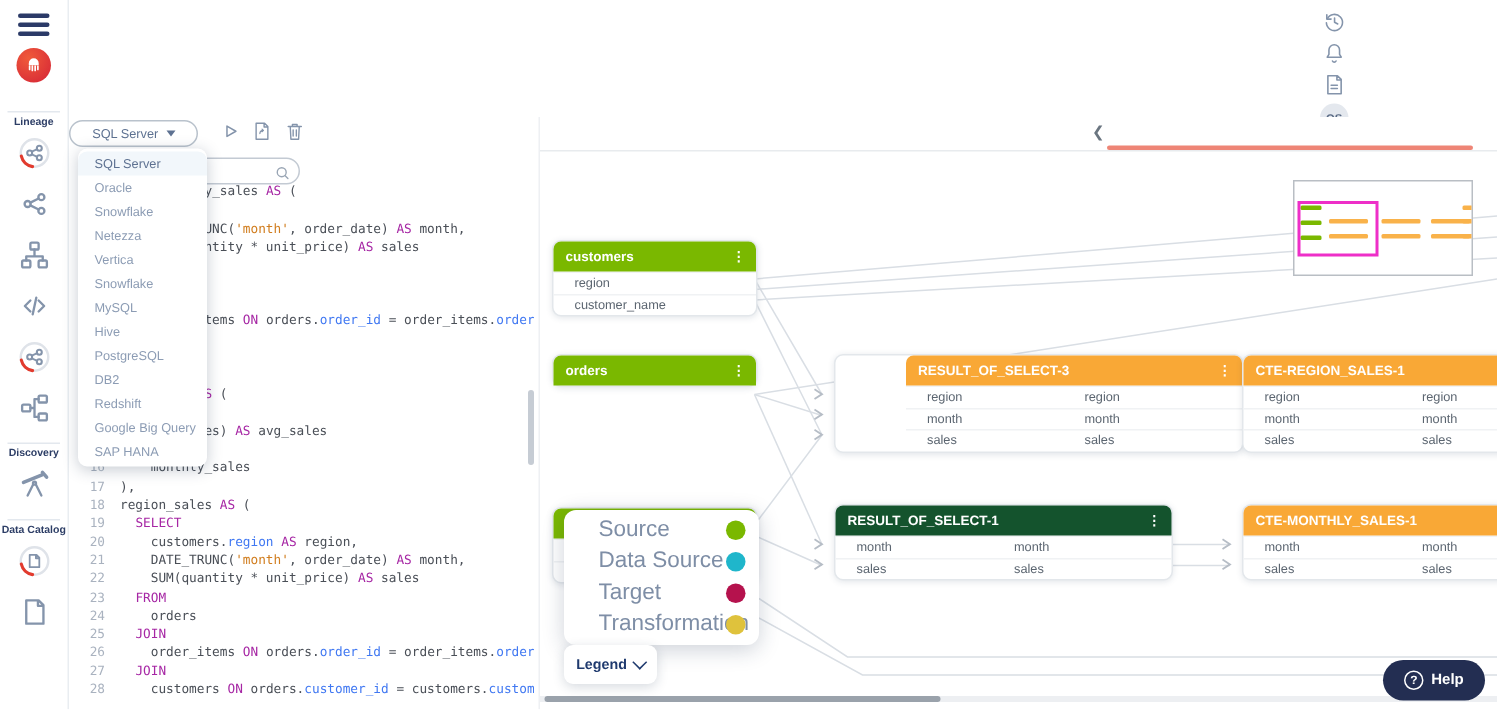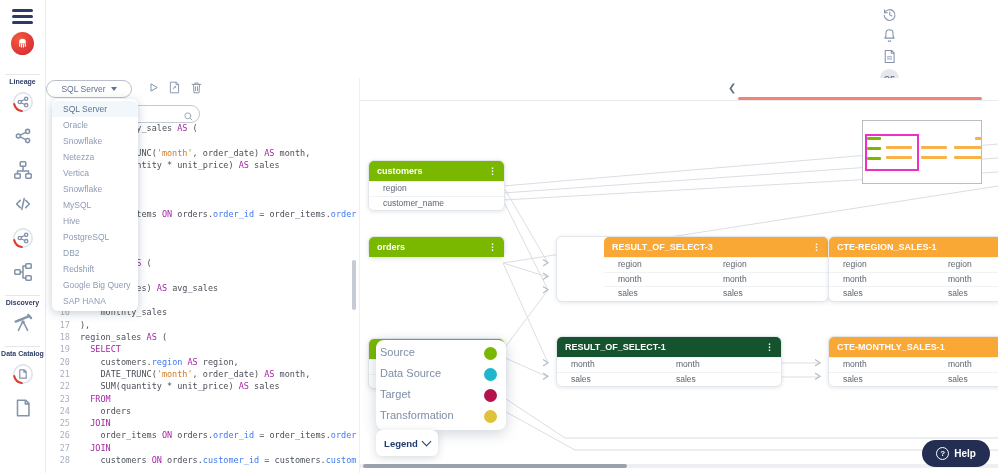--- a/index.html
+++ b/index.html
@@ -62,21 +62,21 @@
   .nhd .dots{position:absolute;right:7px;top:0;font-size:9px;cursor:pointer;}
   .nrow{height:13.5px;line-height:13.5px;font-size:8.5px;color:#5b6570;border-top:1px solid #f0f2f4;padding-left:14px;display:flex;}
   .nrow span{flex:none;}
   .nrow.two span{width:50%;}
   #minimap{position:absolute;left:502px;top:20px;width:118px;height:62px;background:#fff;border:1.5px solid #b9bec4;
        z-index:6;overflow:hidden;}
   .mm-bar{position:absolute;height:3px;border-radius:1px;}
   #mm-viewport{position:absolute;border:2px solid #ee2fc8;background:transparent;}
   #legend-popup{position:absolute;left:16px;top:240px;width:130px;height:88px;background:#fff;border-radius:8px;z-index:8;
        box-shadow:0 3px 14px rgba(30,50,80,.22);padding-top:2px;}
-  .lg-row{position:relative;height:21px;line-height:21px;padding-left:4px;font-size:11px;color:#7e8ea6;}
+  .lg-row{position:relative;height:21px;line-height:21px;padding-left:23px;font-size:15px;color:#7e8ea6;}
   .lg-dot{position:absolute;right:9px;top:4.5px;width:13px;height:13px;border-radius:50%;}
   #legend-btn{position:absolute;left:16px;top:330px;width:62px;height:26px;background:#fff;border-radius:6px;z-index:8;
        box-shadow:0 2px 8px rgba(30,50,80,.18);display:flex;align-items:center;justify-content:center;gap:5px;cursor:pointer;}
   #legend-btn span{font-size:9.5px;font-weight:bold;color:#1f3a6e;}
   #legend-btn .chev{width:6px;height:6px;border-right:1.6px solid #1f3a6e;border-bottom:1.6px solid #1f3a6e;
        transform:rotate(45deg);margin-top:-3px;}
   #help-btn{position:absolute;left:562px;top:340px;width:68px;height:27px;border-radius:14px;background:#232e52;z-index:9;
        display:flex;align-items:center;justify-content:center;gap:5px;cursor:pointer;}
   #help-btn .q{width:11px;height:11px;border:1.3px solid #fff;border-radius:50%;color:#fff;font-size:8px;
        display:flex;align-items:center;justify-content:center;}

